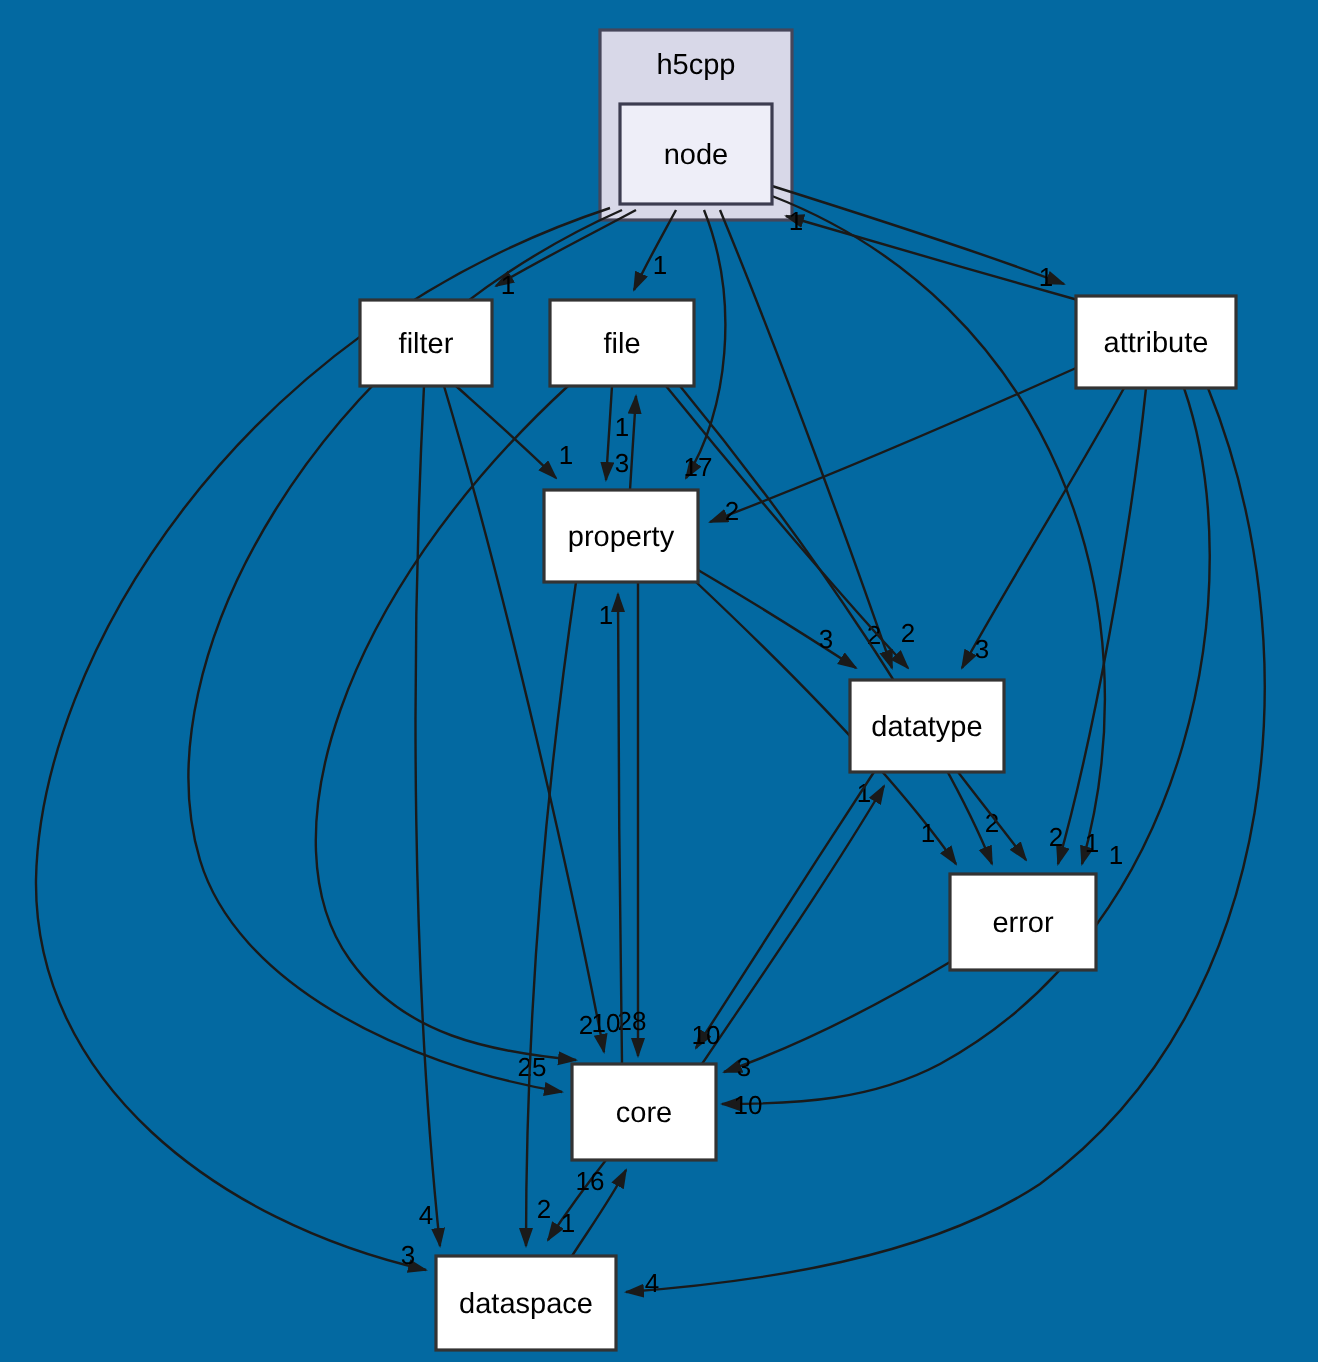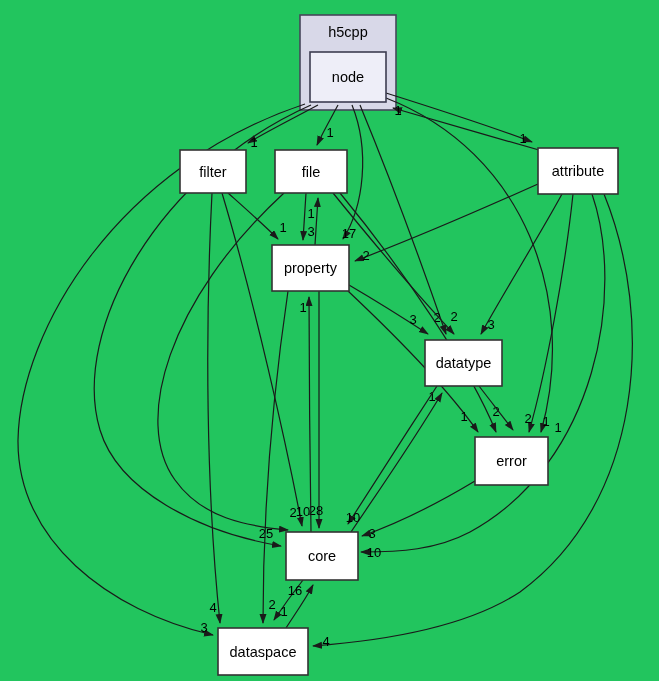--- a/index.html
+++ b/index.html
@@ -1,16 +1,16 @@
 <!DOCTYPE html>
 <html><head>
 <meta charset="utf-8">
 <style>
   html,body{margin:0;padding:0;background:#ffffff;}
-  .stage{position:relative;width:659px;height:681px;background:#22c55e;overflow:hidden;
+  .stage{position:relative;width:659px;height:681px;background:#0369a1;overflow:hidden;
          font-family:"Liberation Sans", sans-serif;}
   svg{display:block}
   .box-label{font-family:"Liberation Sans", sans-serif;font-size:14.5px;fill:#000000;}
   .cluster-label{font-family:"Liberation Sans", sans-serif;font-size:14.5px;fill:#000000;}
   .edge-label{font-family:"Liberation Sans", sans-serif;font-size:13px;fill:#000000;}
   .dir-box{cursor:pointer;}
 </style>
 </head>
 <body>
 

